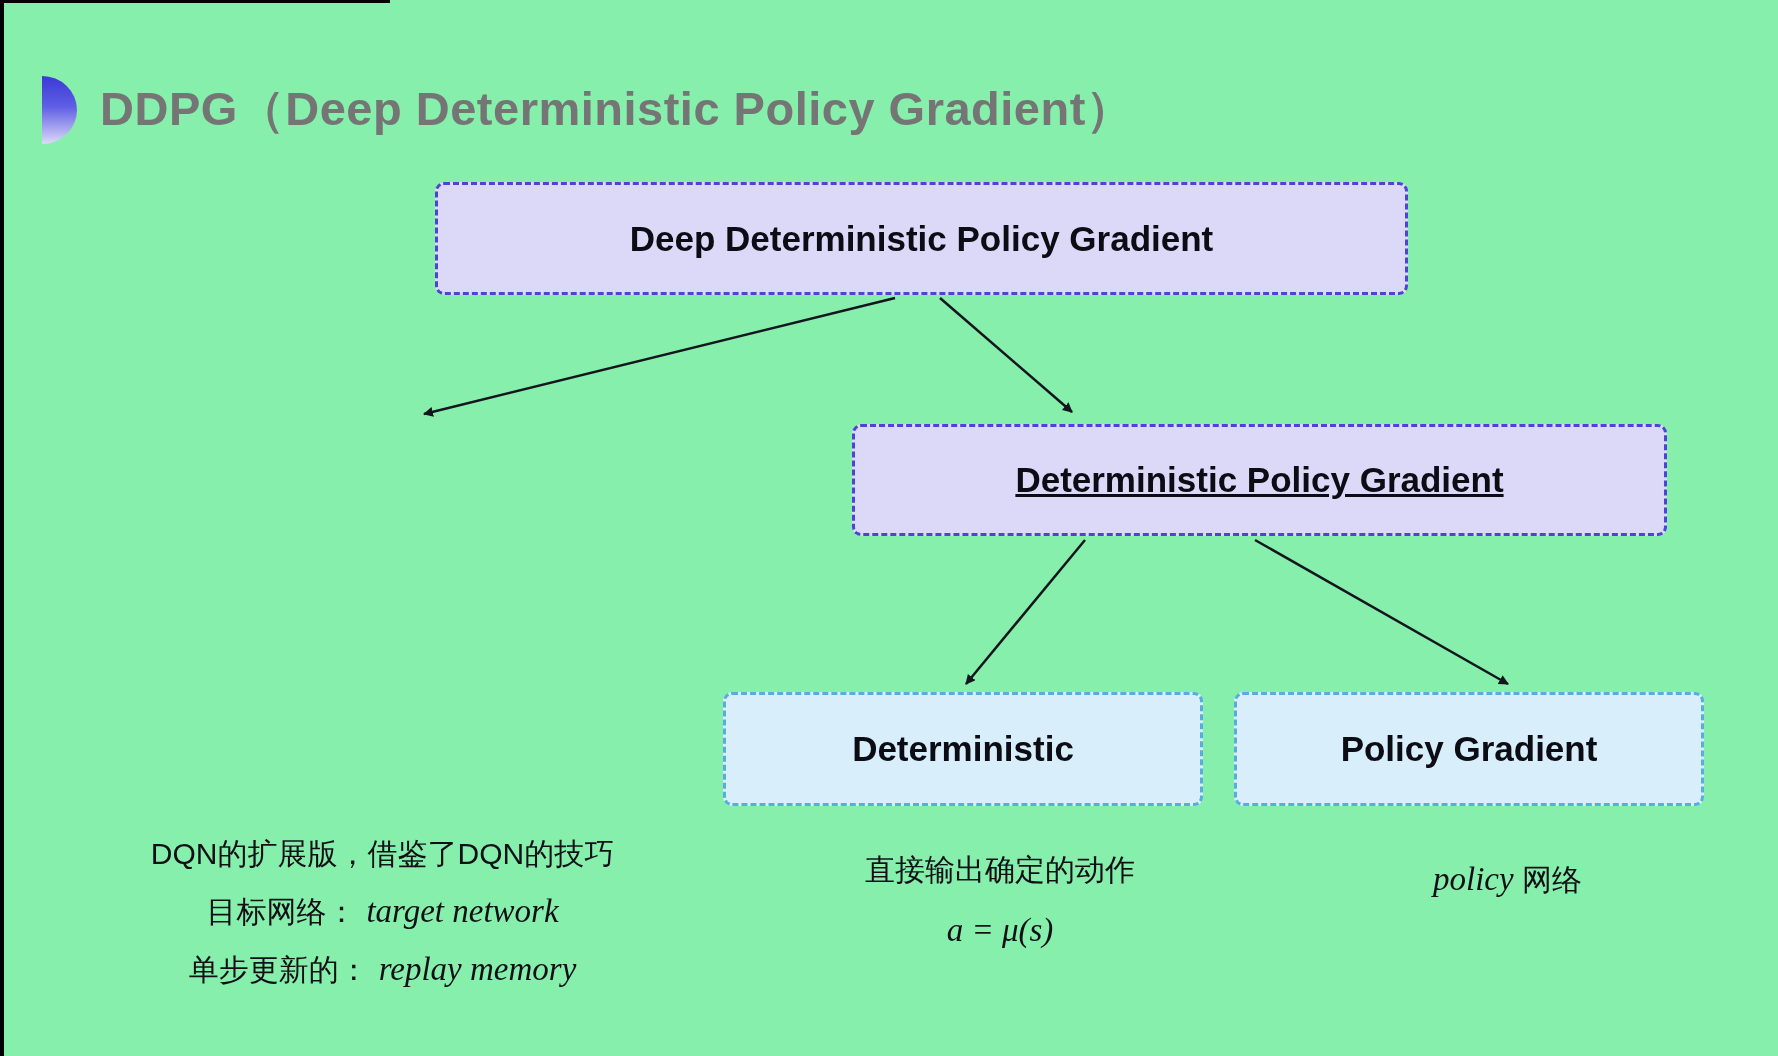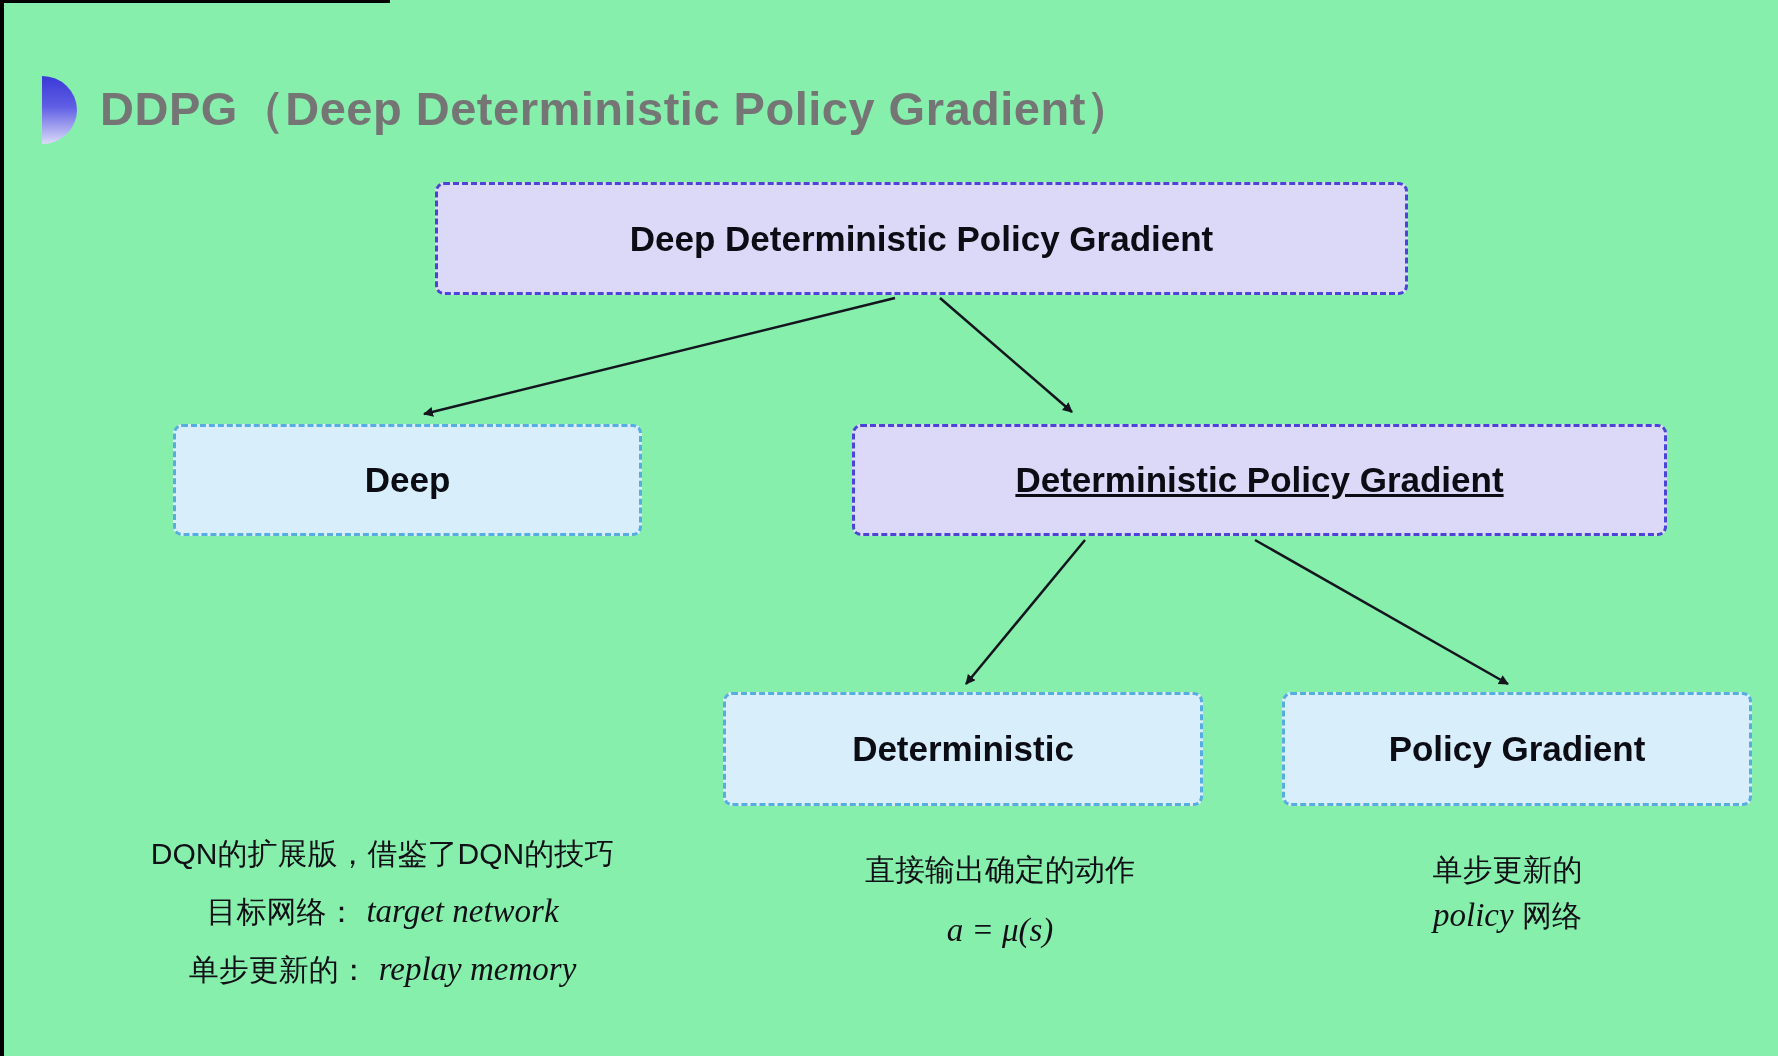--- a/index.html
+++ b/index.html
@@ -32,21 +32,21 @@
     font-size:35px; font-weight:600; color:#0c0c14;
     white-space:nowrap;
   }
   .node-purple { background:#dcd9f8; border:3px dashed #4a45d7; }
   .node-cyan   { background:#d9eefb; border:3px dashed #57ace0; }
 
   .node-root { left:435px; top:182px; width:967px; height:107px; }
   .node-deep { left:173px; top:424px; width:463px; height:106px; }
   .node-dpg  { left:852px; top:424px; width:809px; height:106px;text-decoration:underline; }
   .node-det  { left:723px; top:692px; width:474px; height:108px; }
-  .node-pg   { left:1282px; top:692px; width:464px; height:108px; }
+  .node-pg   { left:1234px; top:692px; width:464px; height:108px; }
 
   .arrow-layer { position:absolute; left:0; top:0; width:1778px; height:1056px; pointer-events:none; }
 
   .note { position:absolute; text-align:center; color:#101016; }
   .note-deep { left:110px;  top:836px; width:545px; }
   .note-det  { left:770px;  top:852px; width:460px; }
   .note-pg   { left:1285px; top:852px; width:445px; }
   .note-line { font-size:30px; line-height:36px; }
   .note-row  { margin-top:21px; font-size:30px; line-height:36px; }
   .em-serif {
@@ -84,23 +84,20 @@
     <line x1="895" y1="298" x2="424" y2="414" stroke="#15151f" stroke-width="2.5" marker-end="url(#ah)"></line>
     <line x1="940" y1="298" x2="1072" y2="412" stroke="#15151f" stroke-width="2.5" marker-end="url(#ah)"></line>
     <line x1="1085" y1="540" x2="966" y2="684" stroke="#15151f" stroke-width="2.5" marker-end="url(#ah)"></line>
     <line x1="1255" y1="540" x2="1508" y2="684" stroke="#15151f" stroke-width="2.5" marker-end="url(#ah)"></line>
   </svg>
 
   <div class="node node-purple node-root">
     <span>Deep Deterministic Policy Gradient</span>
   </div>
 
-  <div class="node node-cyan node-deep">
-    <span>Deep</span>
-  </div>
 
   <div class="node node-purple node-dpg">
     <span>Deterministic Policy Gradient</span>
   </div>
 
   <div class="node node-cyan node-det">
     <span>Deterministic</span>
   </div>
 
   <div class="node node-cyan node-pg">
@@ -116,19 +113,18 @@
       <span>单步更新的：</span><span class="em-serif">replay memory</span>
     </div>
   </div>
 
   <div class="note note-det">
     <div class="note-line">直接输出确定的动作</div>
     <div class="formula">a = μ(s)</div>
   </div>
 
   <div class="note note-pg">
-    <div class="note-line">单步更新的</div>
     <div class="note-second">
       <span class="em-serif tight">policy</span><span> 网络</span>
     </div>
   </div>
 
 </div>
 
 </body></html>

